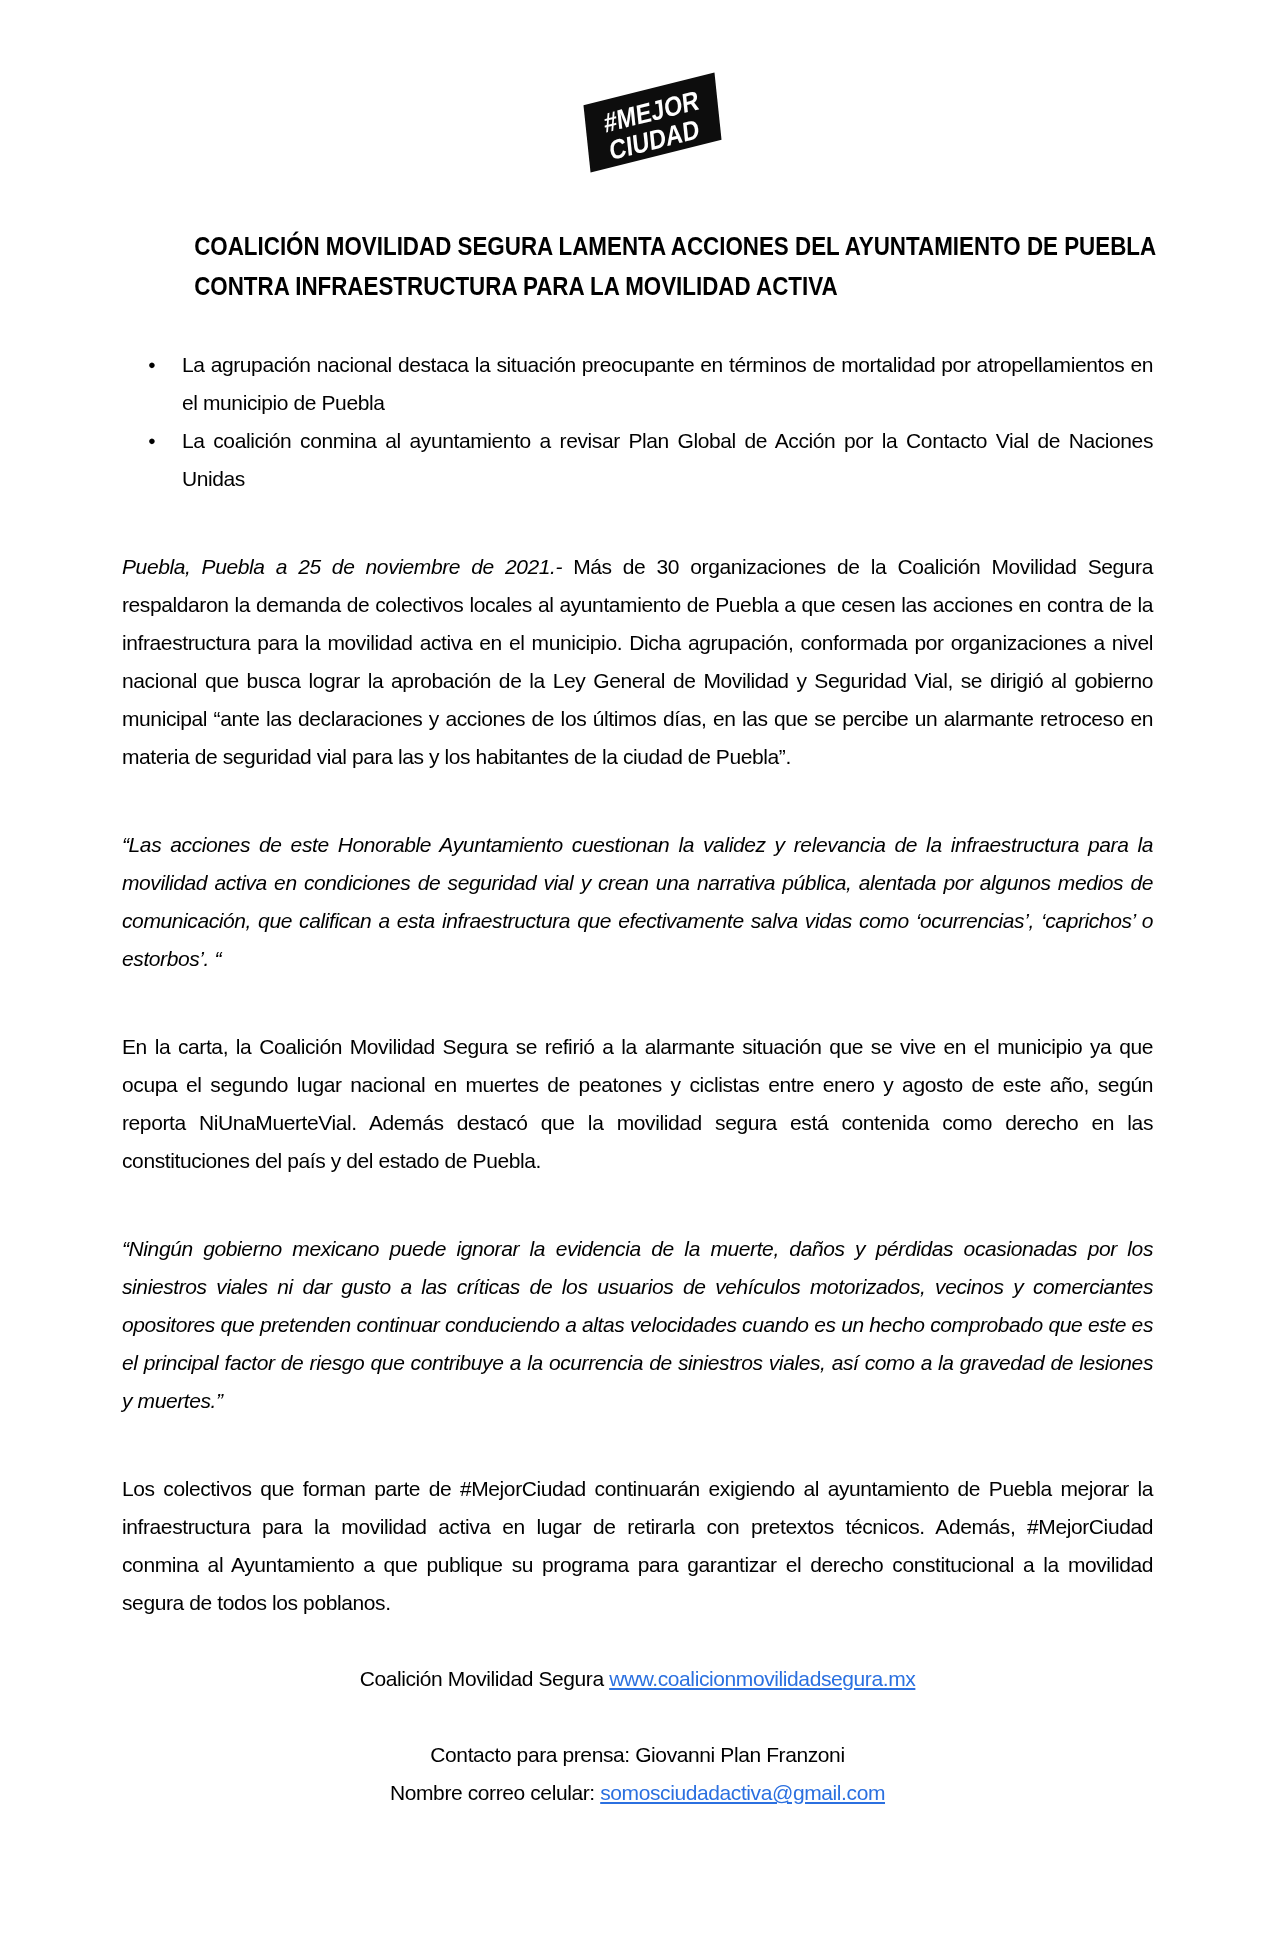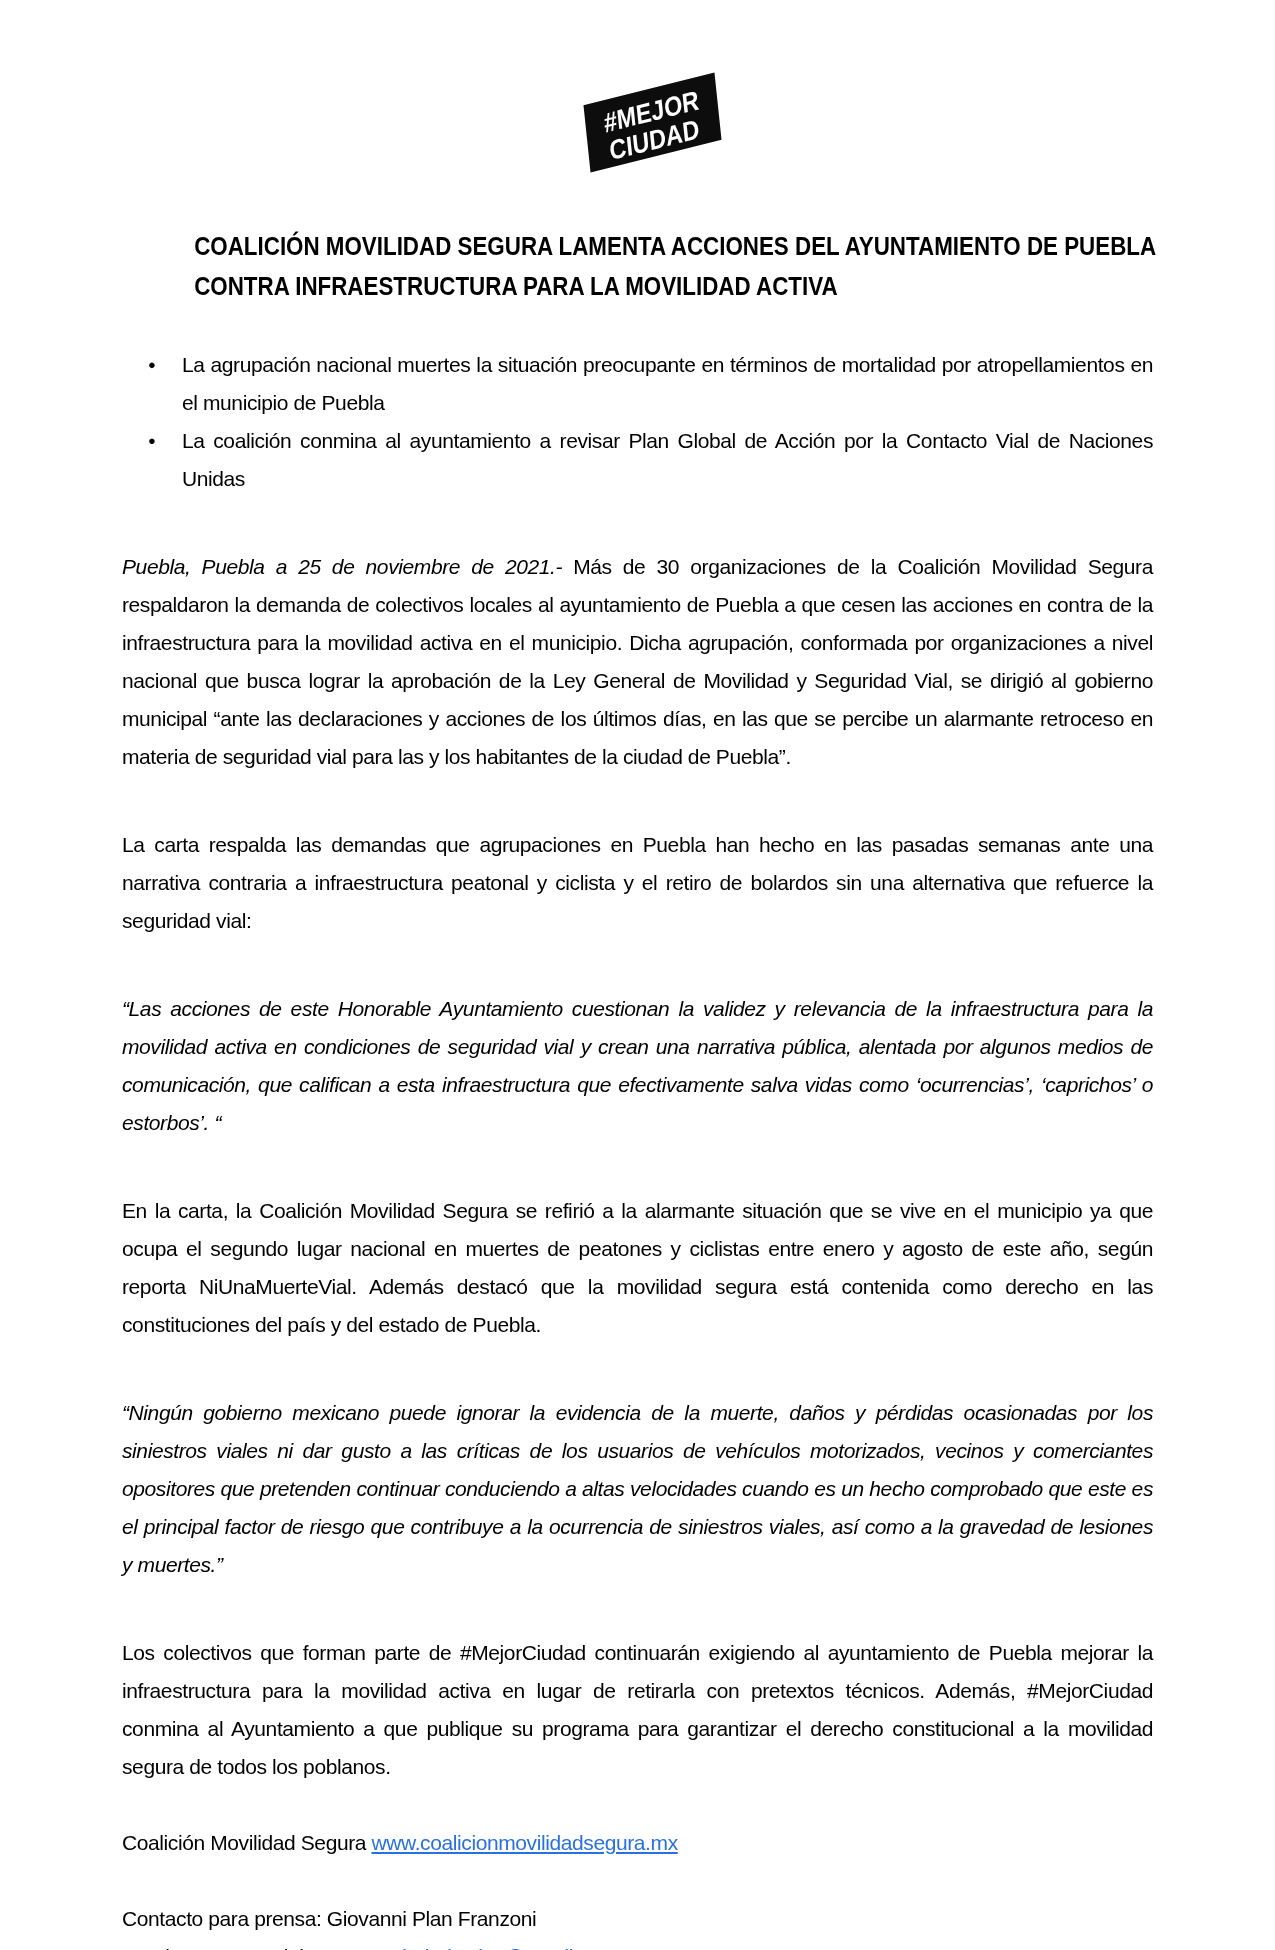--- a/index.html
+++ b/index.html
@@ -76,21 +76,21 @@
     font-size: 13px;
     line-height: 38px;
   }
   p.para {
     margin-top: 50px;
     text-align: justify;
   }
   p.para.italic { font-style: italic; }
   .lead-italic { font-style: italic; }
   
-  .footer-line { margin-top: 38px; text-align: left; }
+  .footer-line { margin-top: 38px; text-align: center; }
   .footer-line.tight { margin-top: 0; }
   a.doc-link {
     color: #2b70e0;
     text-decoration: underline;
     cursor: pointer;
   }
 </style>
 </head>
 <body>
 
@@ -102,27 +102,26 @@
       <span class="logo-line second">CIUDAD</span>
     </div>
   </div>
 
   <h1 class="doc-title">
     <span class="t-line">COALICIÓN MOVILIDAD SEGURA LAMENTA ACCIONES DEL AYUNTAMIENTO DE PUEBLA</span>
     <span class="t-line">CONTRA INFRAESTRUCTURA PARA LA MOVILIDAD ACTIVA</span>
   </h1>
 
   <ul class="bullets body-text">
-    <li>La agrupación nacional muertes la situación preocupante en términos de mortalidad por atropellamientos en el municipio de Puebla</li>
+    <li>La agrupación nacional destaca la situación preocupante en términos de mortalidad por atropellamientos en el municipio de Puebla</li>
     <li>La coalición conmina al ayuntamiento a revisar Plan Global de Acción por la Contacto Vial de Naciones Unidas</li>
   </ul>
 
   <p class="para body-text"><span class="lead-italic">Puebla, Puebla a 25 de noviembre de 2021.-</span><span> Más de 30 organizaciones de la Coalición Movilidad Segura respaldaron la demanda de colectivos locales al ayuntamiento de Puebla a que cesen las acciones en contra de la infraestructura para la movilidad activa en el municipio. Dicha agrupación, conformada por organizaciones a nivel nacional que busca lograr la aprobación de la Ley General de Movilidad y Seguridad Vial, se dirigió al gobierno municipal “ante las declaraciones y acciones de los últimos días, en las que se percibe un alarmante retroceso en materia de seguridad vial para las y los habitantes de la ciudad de Puebla”.</span></p>
 
-  <p class="para body-text">La carta respalda las demandas que agrupaciones en Puebla han hecho en las pasadas semanas ante una narrativa contraria a infraestructura peatonal y ciclista y el retiro de bolardos sin una alternativa que refuerce la seguridad vial:</p>
 
   <p class="para body-text italic">“Las acciones de este Honorable Ayuntamiento cuestionan la validez y relevancia de la infraestructura para la movilidad activa en condiciones de seguridad vial y crean una narrativa pública, alentada por algunos medios de comunicación, que califican a esta infraestructura que efectivamente salva vidas como ‘ocurrencias’, ‘caprichos’ o estorbos’. “</p>
 
   <p class="para body-text"> En la carta, la Coalición Movilidad Segura se refirió a la alarmante situación que se vive en el municipio ya que ocupa el segundo lugar nacional en muertes de peatones y ciclistas entre enero y agosto de este año, según reporta NiUnaMuerteVial. Además destacó que la movilidad segura está contenida como derecho en las constituciones del país y del estado de Puebla.</p>
 
   <p class="para body-text italic">“Ningún gobierno mexicano puede ignorar la evidencia de la muerte, daños y pérdidas ocasionadas por los siniestros viales ni dar gusto a las críticas de los usuarios de vehículos motorizados, vecinos y comerciantes opositores que pretenden continuar conduciendo a altas velocidades cuando es un hecho comprobado que este es el principal factor de riesgo que contribuye a la ocurrencia de siniestros viales, así como a la gravedad de lesiones y muertes.”</p>
 
   <p class="para body-text">Los colectivos que forman parte de #MejorCiudad continuarán exigiendo al ayuntamiento de Puebla mejorar la infraestructura para la movilidad activa en lugar de retirarla con pretextos técnicos.  Además, #MejorCiudad conmina al Ayuntamiento a que publique su programa para garantizar el derecho constitucional a la movilidad segura de todos los poblanos.</p>
 
   <p class="footer-line body-text"><span>Coalición Movilidad Segura </span><a class="doc-link" href="#" style="color: rgb(43, 112, 224);">www.coalicionmovilidadsegura.mx</a></p>

